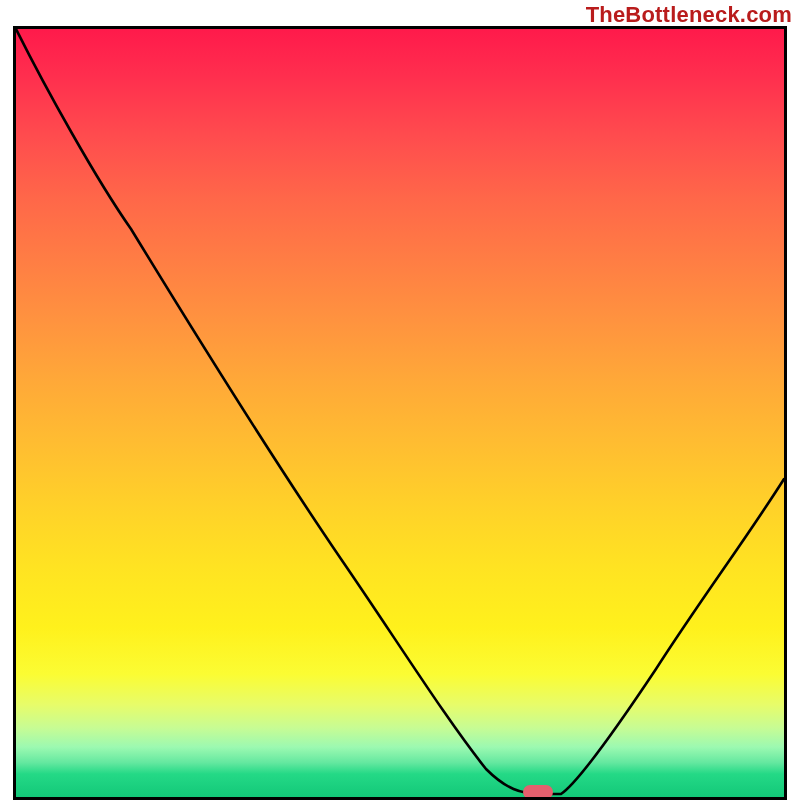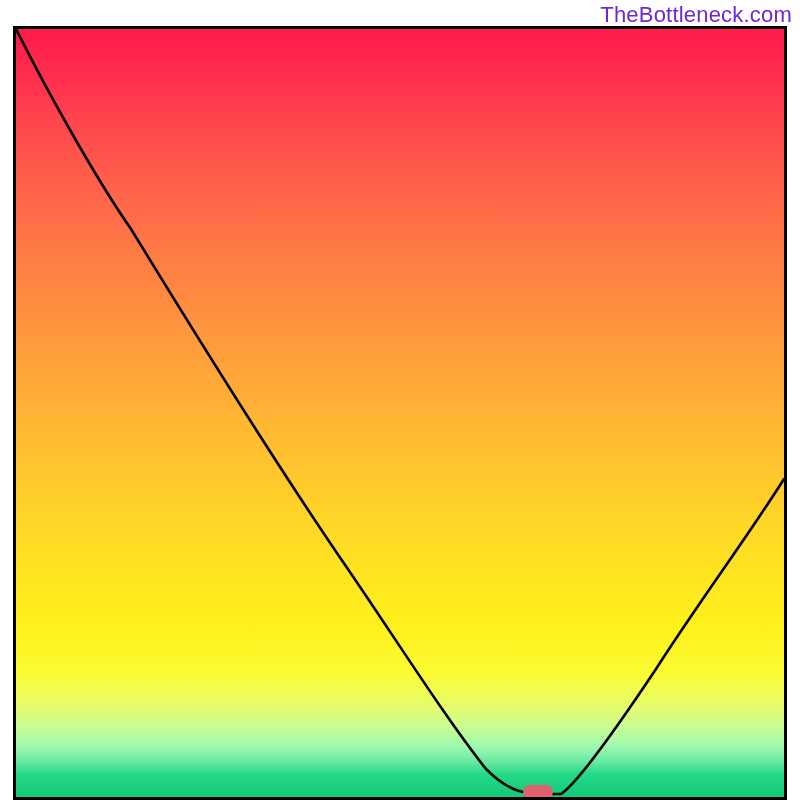--- a/index.html
+++ b/index.html
@@ -9,22 +9,22 @@
     width: 800px;
     height: 800px;
     position: relative;
     font-family: Arial, sans-serif;
   }
   .watermark {
     position: absolute;
     top: 2px;
     right: 8px;
     font-size: 22px;
-    color: #6d28d9;
-    font-weight: normal;
+    color: #b91c1c;
+    font-weight: bold;
     letter-spacing: 0.2px;
     z-index: 10;
   }
   .chart-frame {
     position: absolute;
     top: 26px;
     left: 13px;
     width: 774px;
     height: 774px;
     border: 3px solid #000;

